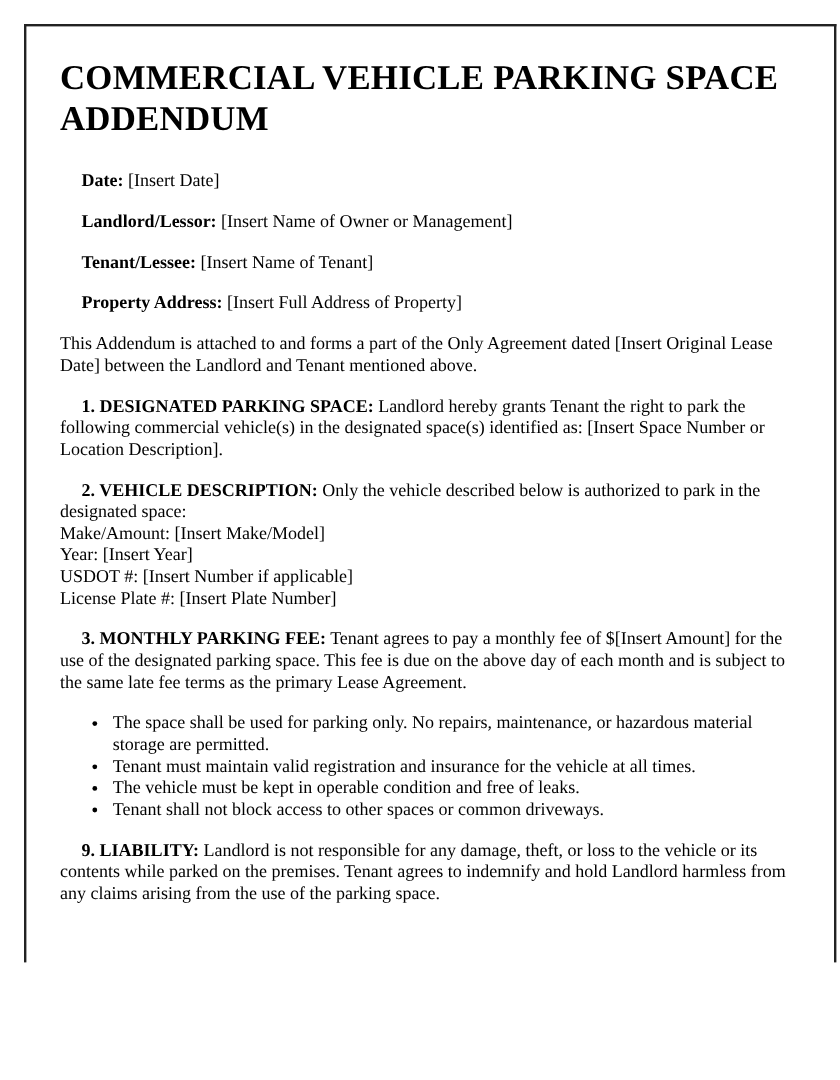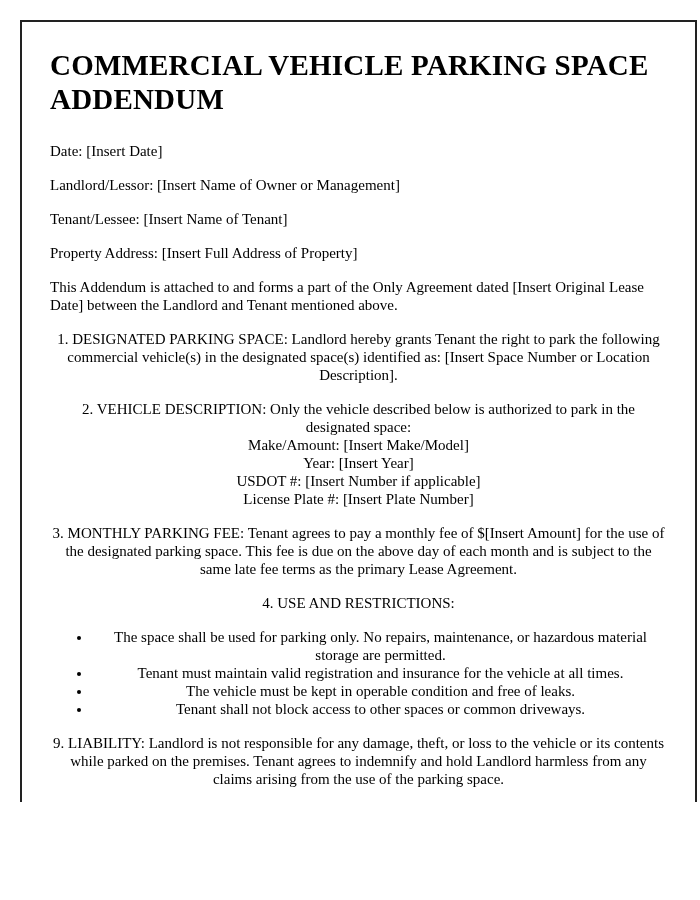--- a/index.html
+++ b/index.html
@@ -35,41 +35,40 @@
   }
   .para, .field {
     font-size: 15px;
     line-height: 18px;
     margin: 16px 0;
   }
   .section {
     margin: 16px 0;
     font-size: 15px;
     line-height: 18px;
-    text-align: center;
   }
   .section p {
     margin: 0;
   }
   .plain-line {
     margin: 0;
     font-size: 15px;
     line-height: 18px;
   }
   ul.restrictions {
     margin: 16px 0 0 0;
     padding-left: 42px;
     font-size: 15px;
     line-height: 18px;
   }
   ul.restrictions li {
     margin: 0;
     padding-left: 2px;
   }
-  b, strong { font-weight: normal; }
+  b, strong { font-weight: bold; margin-left: 18px; }
 </style>
 </head>
 <body>
 
 <div class="page">
 
   <h1 class="doc-title">COMMERCIAL VEHICLE PARKING SPACE ADDENDUM</h1>
 
   <p class="field"><strong>Date:</strong> <span>[Insert Date]</span></p>
 
@@ -91,21 +90,20 @@
     <div class="plain-line">Year: [Insert Year]</div>
     <div class="plain-line">USDOT #: [Insert Number if applicable]</div>
     <div class="plain-line">License Plate #: [Insert Plate Number]</div>
   </div>
 
   <div class="section">
     <p><strong>3. MONTHLY PARKING FEE:</strong> <span>Tenant agrees to pay a monthly fee of $[Insert Amount] for the use of the designated parking space. This fee is due on the above day of each month and is subject to the same late fee terms as the primary Lease Agreement.</span></p>
   </div>
 
   <div class="section">
-    <p><strong>4. USE AND RESTRICTIONS:</strong></p>
     <ul class="restrictions">
       <li>The space shall be used for parking only. No repairs, maintenance, or hazardous material storage are permitted.</li>
       <li>Tenant must maintain valid registration and insurance for the vehicle at all times.</li>
       <li>The vehicle must be kept in operable condition and free of leaks.</li>
       <li>Tenant shall not block access to other spaces or common driveways.</li>
     </ul>
   </div>
 
   <div class="section">
     <p><strong>9. LIABILITY:</strong> <span>Landlord is not responsible for any damage, theft, or loss to the vehicle or its contents while parked on the premises. Tenant agrees to indemnify and hold Landlord harmless from any claims arising from the use of the parking space.</span></p>

